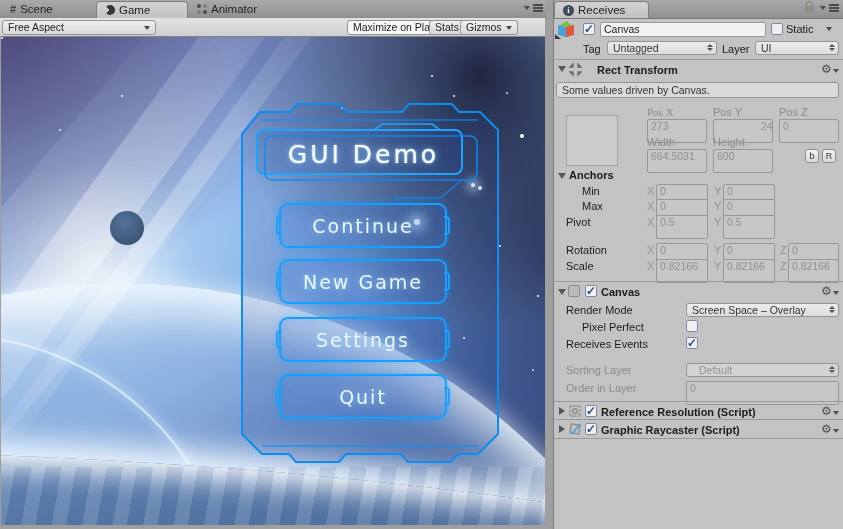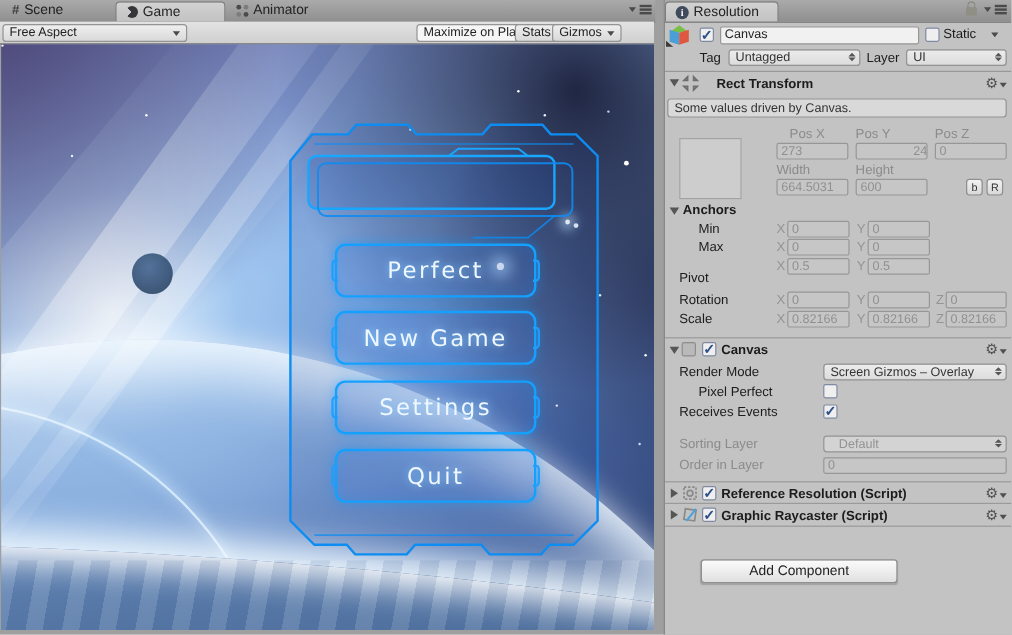--- a/index.html
+++ b/index.html
@@ -82,21 +82,21 @@
 
   
   #inspector{position:absolute;left:553px;top:0;width:290px;height:529px;background:#c3c3c3;
     border-left:1px solid #7b7b7b;box-sizing:border-box;}
   #insp-body{position:absolute;left:0;top:18px;right:0;bottom:0;}
   .ilbl{position:absolute;font-size:11px;color:#1c1c1c;white-space:nowrap;}
   .ilbl.b{font-weight:bold;}
   .ilbl.dis{color:#8b8b8b;}
   .axis{position:absolute;font-size:11px;color:#555;}
   .axis.dis{color:#949494;}
-  .tfield{position:absolute;height:14px;background:#cbcbcb;border:1px solid #979797;border-radius:2px;
+  .tfield{position:absolute;height:24px;background:#cbcbcb;border:1px solid #979797;border-radius:2px;
     font-size:10.5px;line-height:12px;color:#666;padding:0 3px;box-sizing:border-box;overflow:hidden;white-space:nowrap;}
   .tfield.dis{color:#909090;background:#c6c6c6;}
   .tfield.lit{background:#f1f1f1;color:#222;}
   .dd{position:absolute;height:14px;background:linear-gradient(#ececec,#dcdcdc);border:1px solid #949494;
     border-radius:3px;font-size:10.5px;line-height:12px;color:#333;padding:0 14px 0 5px;
     box-sizing:border-box;overflow:hidden;white-space:nowrap;}
   .dd.dis{color:#939393;background:#d3d3d3;padding-left:12px;}
   .dd .arrows{position:absolute;right:3px;top:2px;display:flex;flex-direction:column;gap:1px;align-items:center;}
   .dd .arrows i{display:block;width:0;height:0;border-left:3px solid transparent;border-right:3px solid transparent;}
   .dd .arrows i.up{border-bottom:3.5px solid #555;}
@@ -200,41 +200,42 @@
       <div id="gui-panel">
         <svg id="gui-frame" width="272" height="376" viewBox="0 0 272 376">
           <path d="M 8,40 L 26,18 L 56,18 L 63,10 L 106,10 L 113,18 L 168,18 L 175,10 L 218,10 L 225,18 L 246,18 L 264,36 L 264,340 L 244,360 L 224,360 L 217,368 L 174,368 L 167,360 L 112,360 L 105,368 L 62,368 L 55,360 L 28,360 L 8,340 Z" fill="rgba(16,52,132,0.12)" stroke="#0d8cf2" stroke-width="2"></path>
           <path d="M 28,26 L 244,26" stroke="#0d8cf2" stroke-width="1.4" opacity="0.75"></path>
           <path d="M 28,352 L 244,352" stroke="#0d8cf2" stroke-width="1.4" opacity="0.75"></path>
           <rect x="23" y="36" width="205" height="44" rx="7" fill="rgba(20,70,170,0.15)" stroke="#18a6ff" stroke-width="2"></rect>
           <rect x="31" y="42" width="212" height="44" rx="7" fill="none" stroke="#0d8cf2" stroke-width="1.6" opacity="0.9"></rect>
           <path d="M 140,36 L 148,30 L 198,30 L 206,36" fill="none" stroke="#18a6ff" stroke-width="1.6"></path>
           <path d="M 228,86 L 206,104 L 160,104" fill="none" stroke="#0d8cf2" stroke-width="1.4" opacity="0.8"></path>
         </svg>
+        <div class="gui-title-text">GUI Demo</div>
         <div class="gui-btn" style="top:109px;">
-          <span>Perfect</span>
+          <span>Continue</span>
         </div>
         <div class="gui-btn" style="top:165px;">
           <span>New Game</span>
         </div>
         <div class="gui-btn" style="top:223px;">
           <span>Settings</span>
         </div>
         <div class="gui-btn" style="top:280px;">
           <span>Quit</span>
         </div>
       </div>
     </div>
   </div>
 
   <div id="inspector">
     <div class="tabbar">
       <div class="tab active" style="left:0;width:95px;">
         <span class="info-ico">i</span>
-        <span>Resolution</span>
+        <span>Receives</span>
       </div>
       <span class="lock" style="left:251px;top:6px;"></span>
       <div class="panelmenu" style="left:266px;">
         <span class="tri-dn-s"></span>
         <span class="burger"></span>
       </div>
     </div>
 
     <div id="insp-body">
 
@@ -281,21 +282,21 @@
       </svg>
       <span class="ilbl b" style="left:43px;top:46px;">Rect Transform</span>
       <span class="gear" style="left:267px;top:45px;">⚙</span>
 
       <div class="helpbox" style="left:2px;top:64px;width:283px;height:16px;">
         <span>Some values driven by Canvas.</span>
       </div>
 
       <div class="preview" style="left:12px;top:97px;width:50px;height:49px;"></div>
 
-      <span class="ilbl dis" style="left:104px;top:88px;">Pos X</span>
+      <span class="ilbl dis" style="left:93px;top:88px;font-family:Liberation Serif, serif;">Pos X</span>
       <span class="ilbl dis" style="left:159px;top:88px;">Pos Y</span>
       <span class="ilbl dis" style="left:225px;top:88px;">Pos Z</span>
       <div class="tfield dis" style="left:93px;top:101px;width:60px;"><span>273</span></div>
       <div class="tfield dis" style="left:159px;top:101px;width:60px;padding-left:47px;"><span>246.5</span></div>
       <div class="tfield dis" style="left:225px;top:101px;width:60px;"><span>0</span></div>
 
       <span class="ilbl dis" style="left:93px;top:118px;">Width</span>
       <span class="ilbl dis" style="left:159px;top:118px;">Height</span>
       <div class="tfield dis" style="left:93px;top:131px;width:60px;"><span>664.5031</span></div>
       <div class="tfield dis" style="left:159px;top:131px;width:60px;"><span>600</span></div>
@@ -310,21 +311,21 @@
       <div class="tfield dis" style="left:102px;top:166px;width:52px;"><span>0</span></div>
       <span class="axis dis" style="left:160px;top:167px;">Y</span>
       <div class="tfield dis" style="left:169px;top:166px;width:52px;"><span>0</span></div>
 
       <span class="ilbl" style="left:28px;top:182px;">Max</span>
       <span class="axis dis" style="left:93px;top:182px;">X</span>
       <div class="tfield dis" style="left:102px;top:181px;width:52px;"><span>0</span></div>
       <span class="axis dis" style="left:160px;top:182px;">Y</span>
       <div class="tfield dis" style="left:169px;top:181px;width:52px;"><span>0</span></div>
 
-      <span class="ilbl" style="left:12px;top:208px;">Pivot</span>
+      <span class="ilbl" style="left:12px;top:198px;">Pivot</span>
       <span class="axis dis" style="left:93px;top:198px;">X</span>
       <div class="tfield dis" style="left:102px;top:197px;width:52px;"><span>0.5</span></div>
       <span class="axis dis" style="left:160px;top:198px;">Y</span>
       <div class="tfield dis" style="left:169px;top:197px;width:52px;"><span>0.5</span></div>
 
       <span class="ilbl" style="left:12px;top:226px;">Rotation</span>
       <span class="axis dis" style="left:93px;top:226px;">X</span>
       <div class="tfield dis" style="left:102px;top:225px;width:52px;"><span>0</span></div>
       <span class="axis dis" style="left:160px;top:226px;">Y</span>
       <div class="tfield dis" style="left:169px;top:225px;width:52px;"><span>0</span></div>
@@ -341,21 +342,21 @@
 
       <div class="comp-hdr" style="top:263px;">
         <span class="fold dn" style="left:4px;top:7px;"></span>
         <span class="iconsq" style="left:14px;top:3px;width:12px;height:12px;background:#b9b9b9;border:1px solid #8d8d8d;border-radius:2px;"></span>
         <span class="cb on" style="left:31px;top:3px;"></span>
         <span class="ilbl b" style="left:47px;top:4px;">Canvas</span>
         <span class="gear" style="left:267px;top:3px;">⚙</span>
       </div>
       <span class="ilbl" style="left:12px;top:286px;">Render Mode</span>
       <div class="dd" style="left:132px;top:285px;width:153px;">
-        <span>Screen Gizmos – Overlay</span>
+        <span>Screen Space – Overlay</span>
         <span class="arrows">
             <i class="up"></i>
             <i class="dn"></i>
           </span>
       </div>
       <span class="ilbl" style="left:28px;top:303px;">Pixel Perfect</span>
       <span class="cb" style="left:132px;top:302px;"></span>
       <span class="ilbl" style="left:12px;top:320px;">Receives Events</span>
       <span class="cb on" style="left:132px;top:319px;"></span>
       <span class="ilbl dis" style="left:12px;top:346px;">Sorting Layer</span>
@@ -383,18 +384,15 @@
         <span class="fold rt" style="left:5px;top:5px;"></span>
         <svg style="position:absolute;left:14px;top:2px;" width="14" height="14" viewBox="0 0 14 14">
           <rect x="2.5" y="2.5" width="9" height="9" fill="none" stroke="#8a8a8a" stroke-width="1.4" transform="rotate(8 7 7)"></rect>
           <path d="M 12,2 L 4,12" stroke="#4aa3df" stroke-width="1.8"></path>
         </svg>
         <span class="cb on" style="left:31px;top:3px;"></span>
         <span class="ilbl b" style="left:47px;top:4px;">Graphic Raycaster (Script)</span>
         <span class="gear" style="left:267px;top:3px;">⚙</span>
       </div>
 
-      <div id="add-component">
-        <span>Add Component</span>
-      </div>
     </div>
   </div>
 </div>
 
 </body></html>

